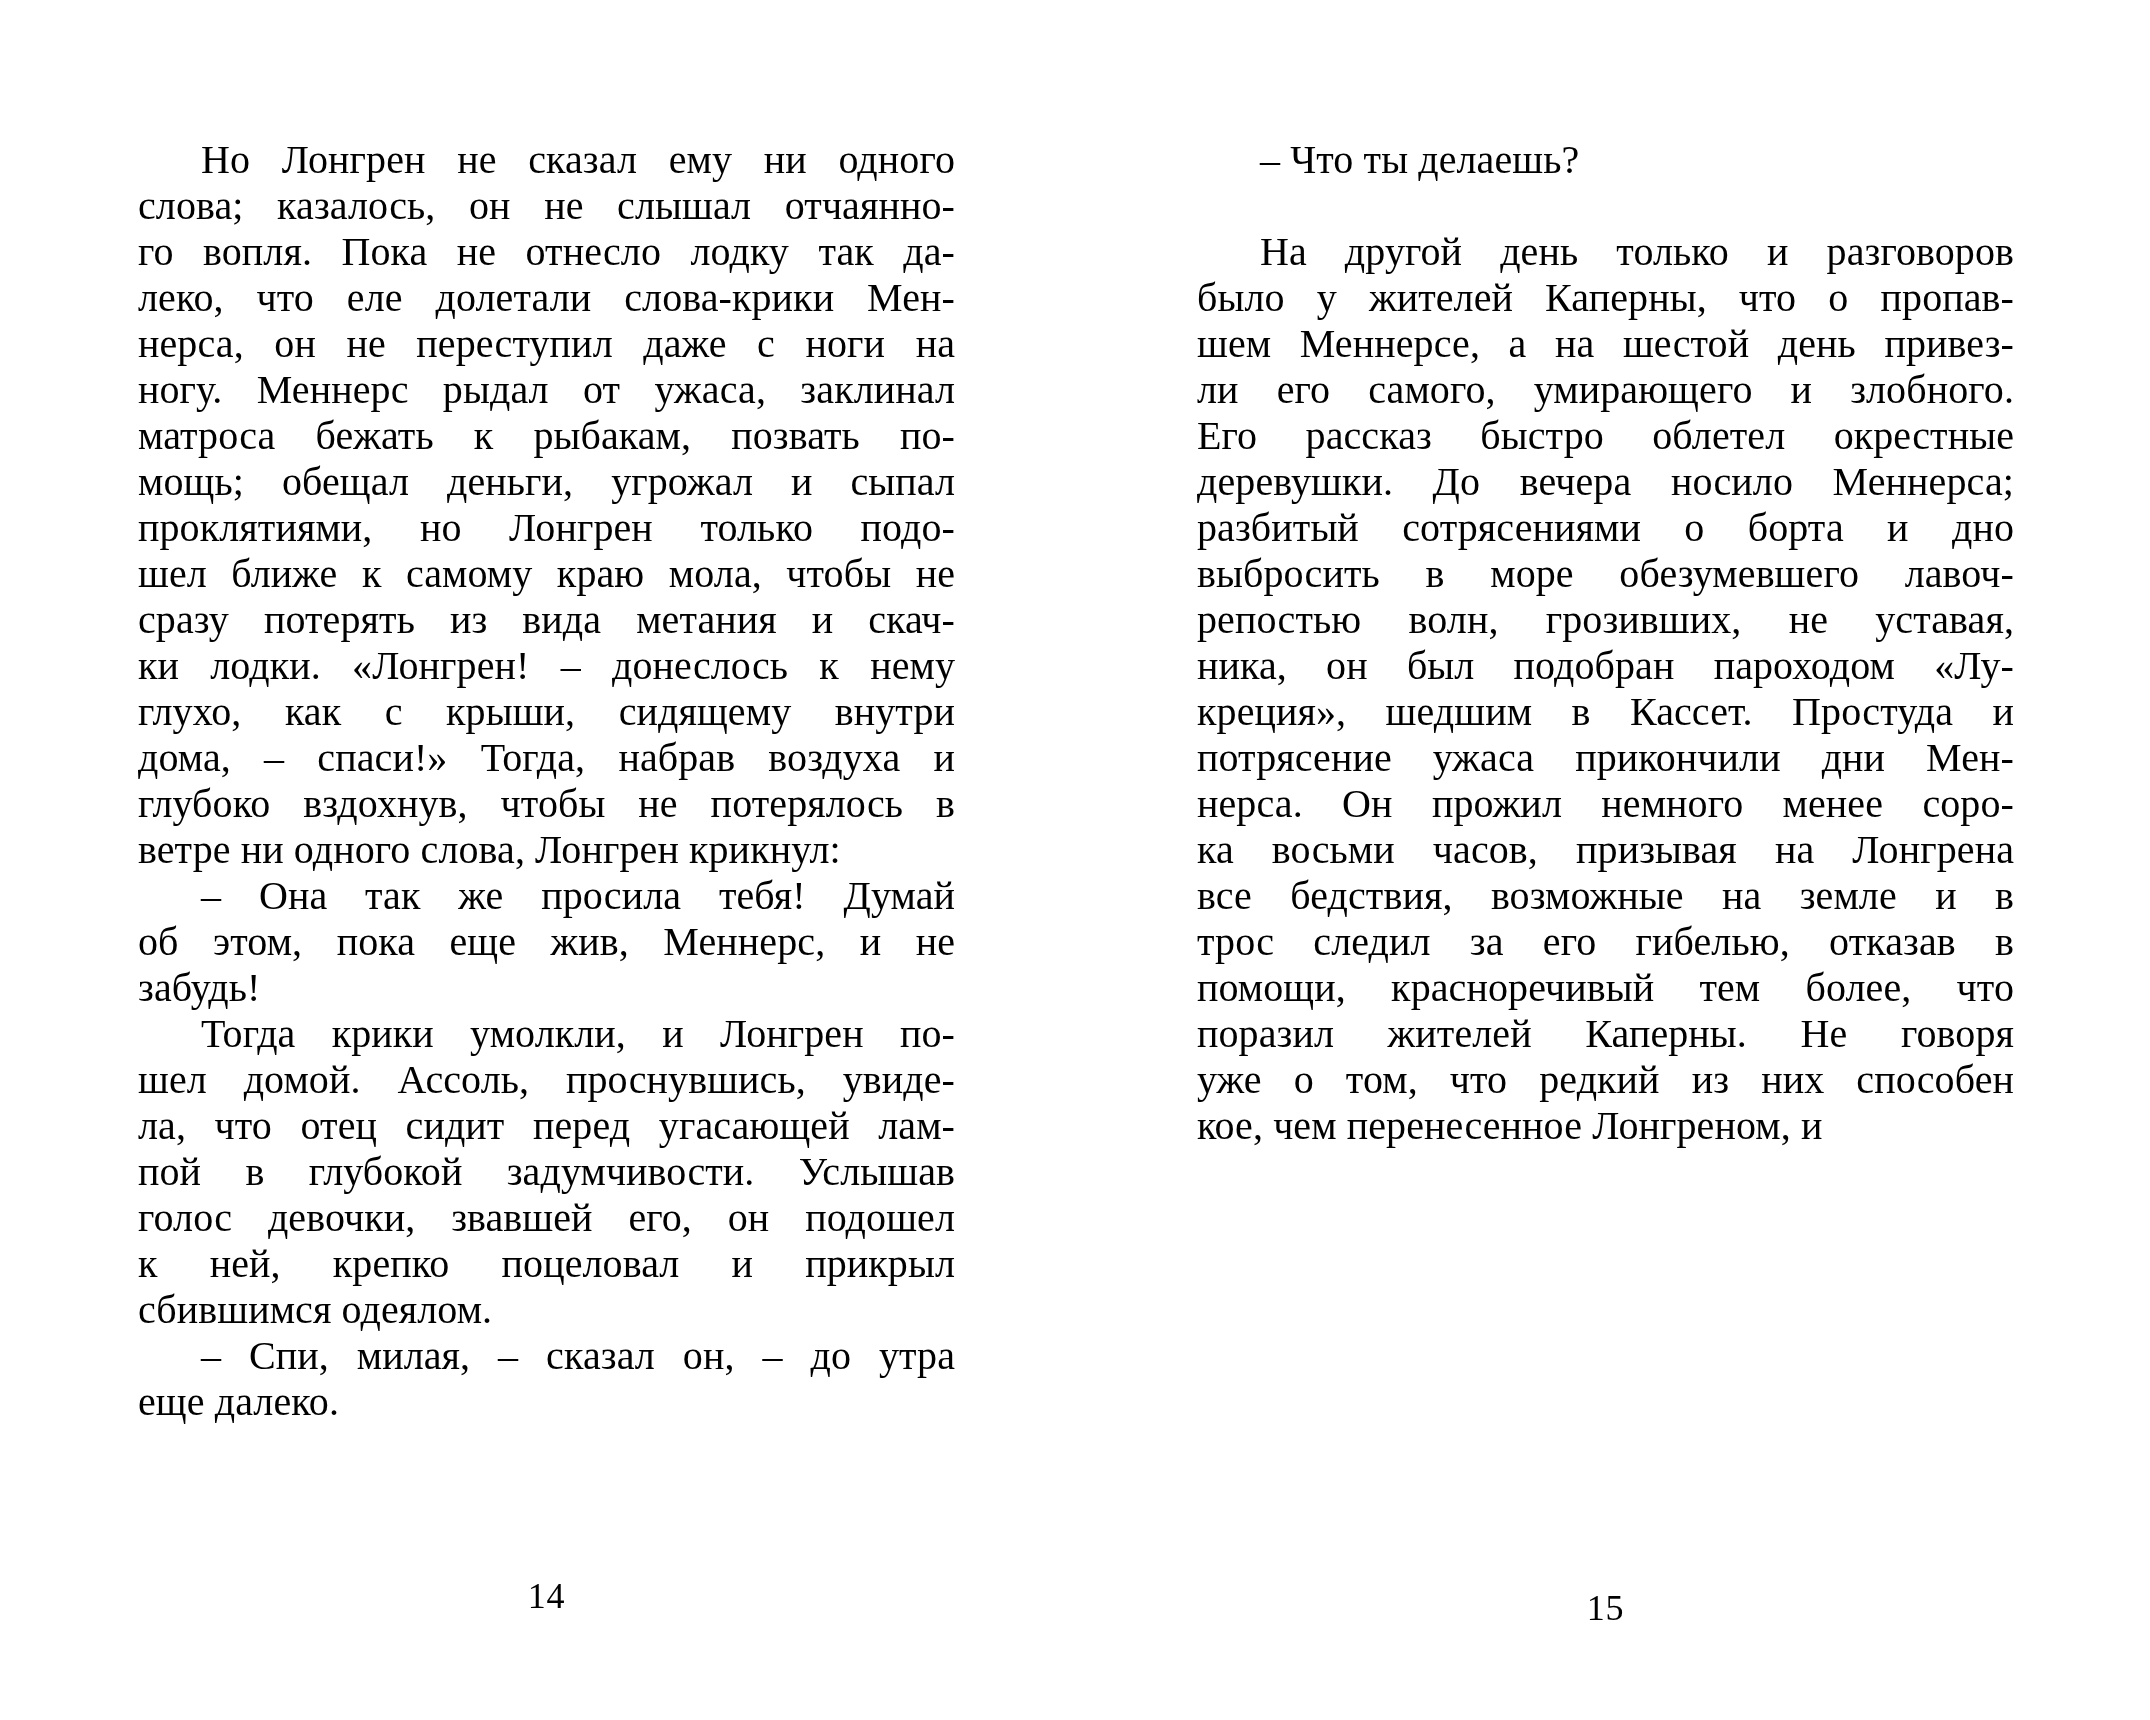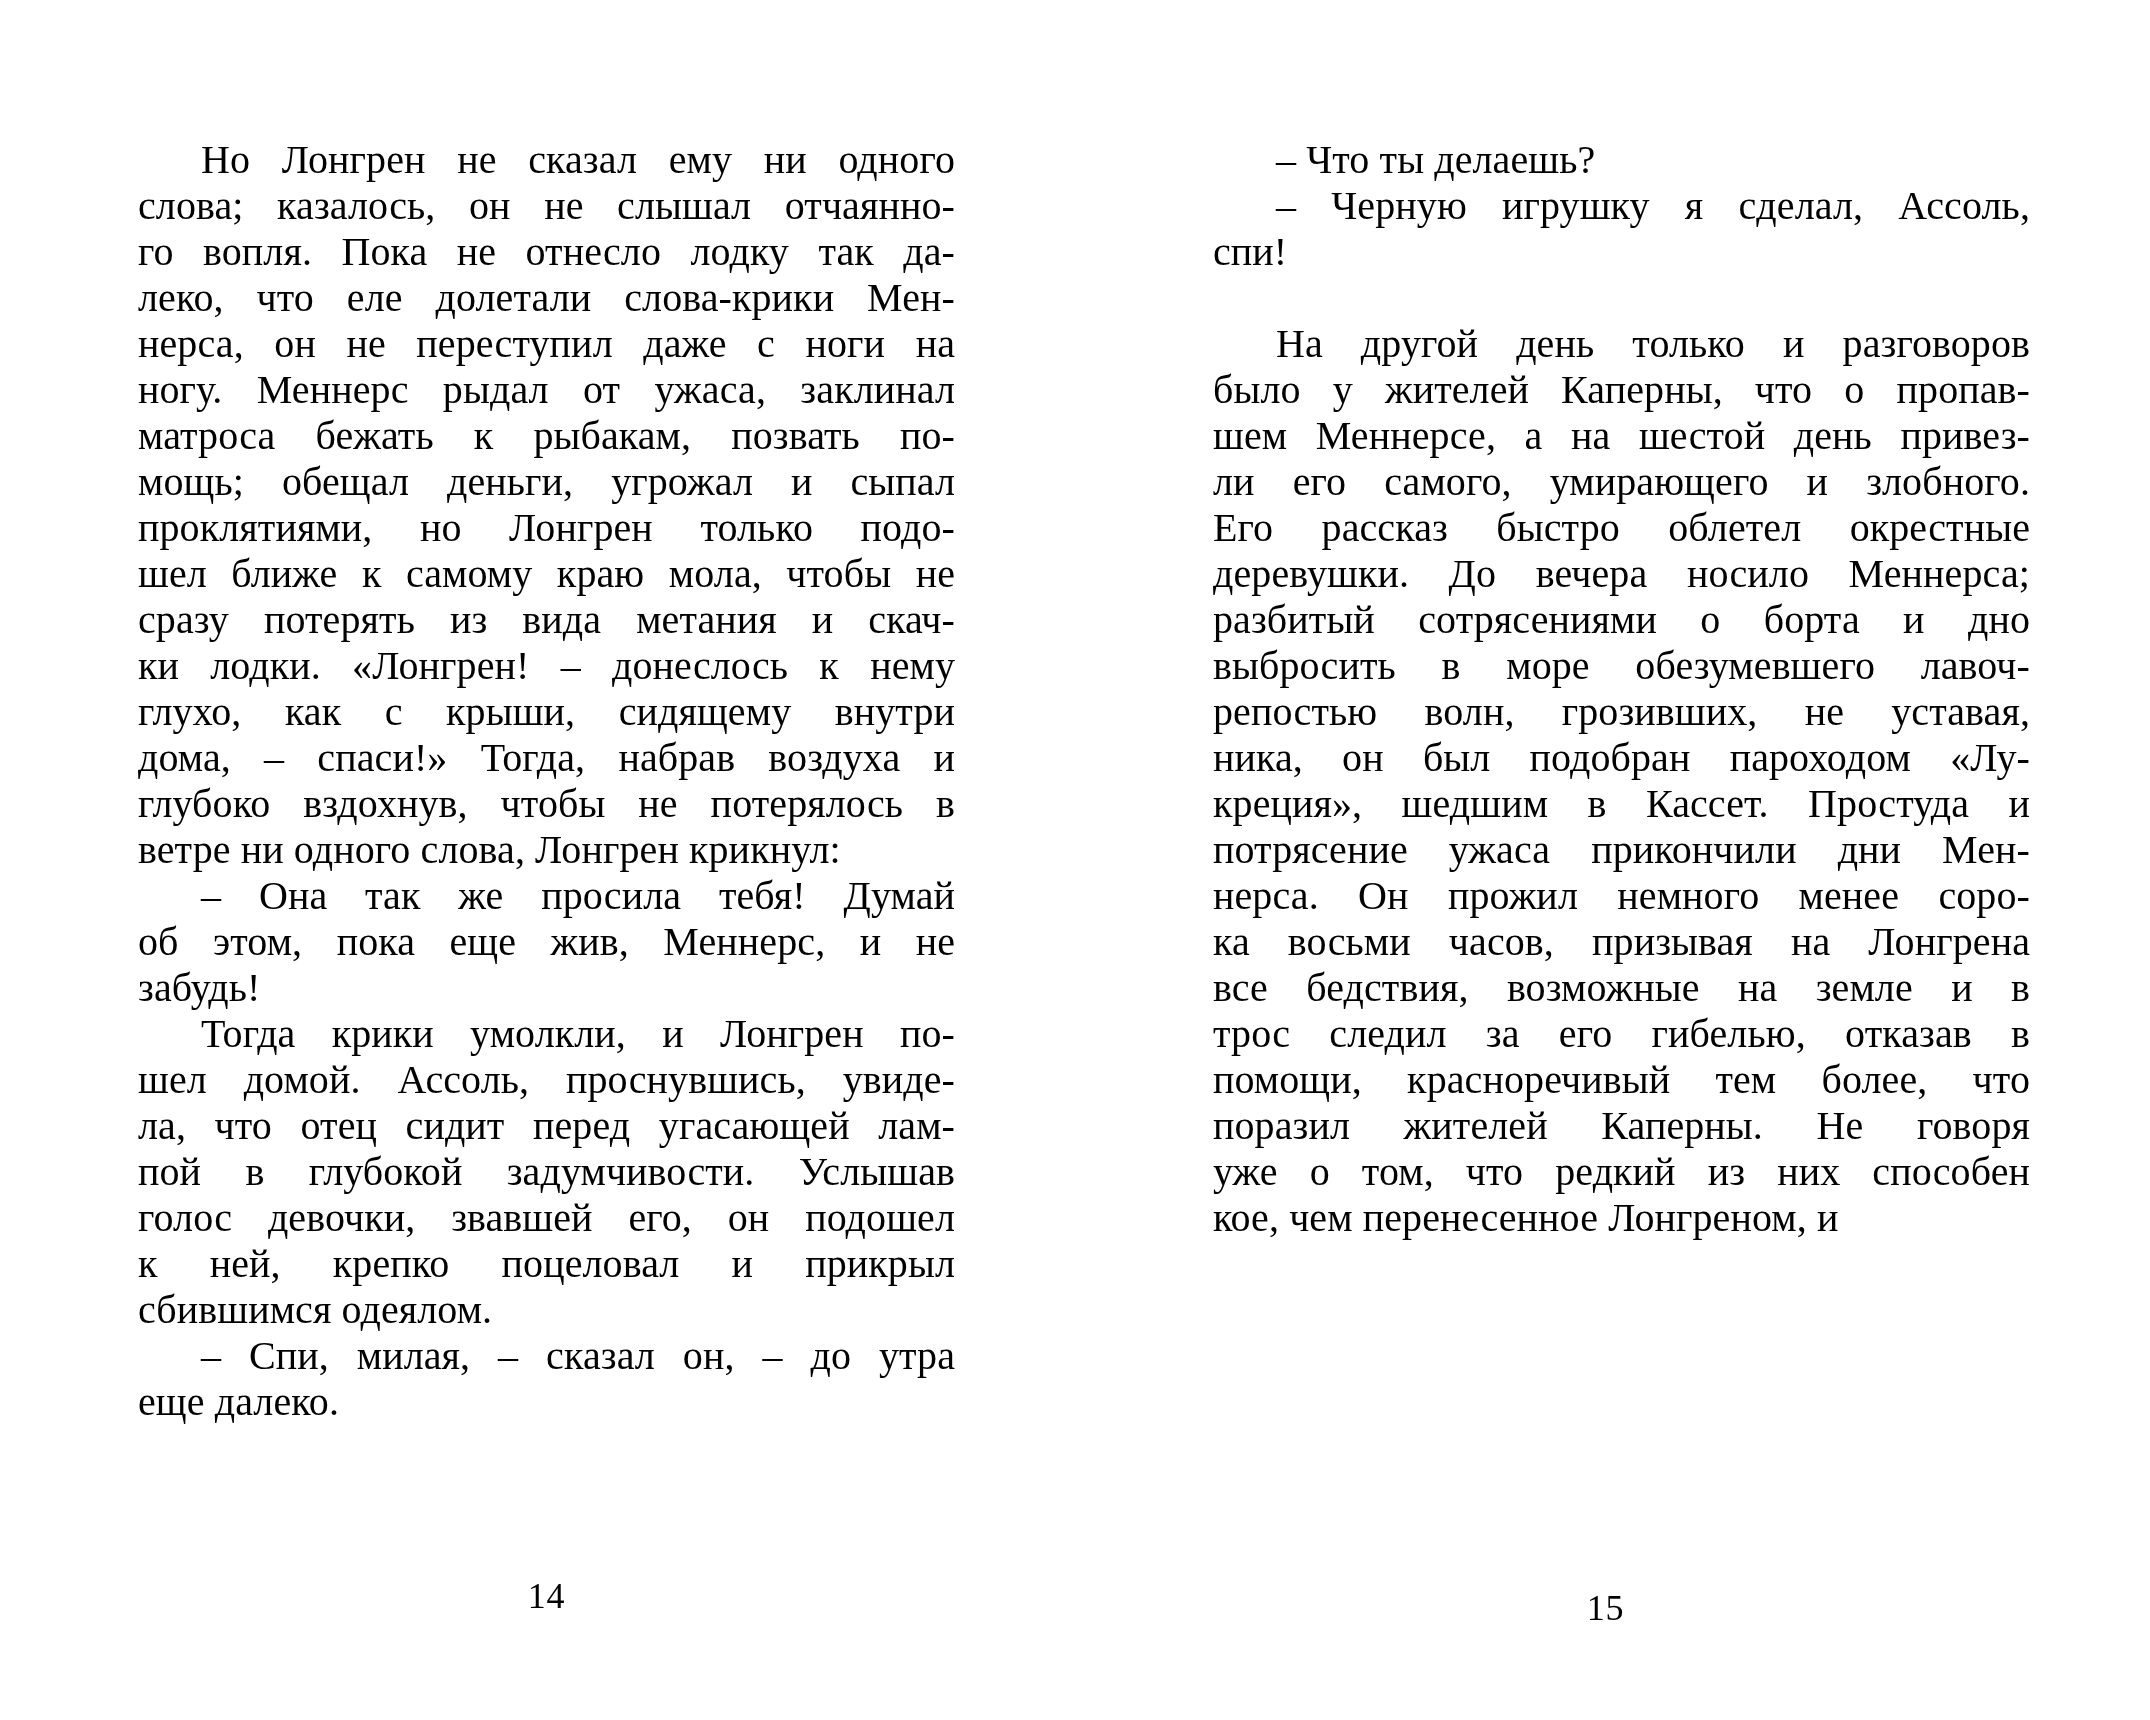--- a/index.html
+++ b/index.html
@@ -32,21 +32,21 @@
     line-height: 46px;
     text-align: justify;
     text-justify: inter-word;
     letter-spacing: 0.1px;
     word-spacing: 0px;
     -webkit-hyphens: none;
     hyphens: none;
   }
   .page-left .text-column  { left: 138px;  width: 817px; }
   .page-right .text-column { left: 1197px; width: 817px; }
-  .page-right .text-column { left: 138px; }
+  .page-right .text-column { left: 122px; }
 
   
   .ln {
     display: block;
     white-space: pre;
     text-align: justify;
     text-align-last: justify;
     height: 46px;
   }
   .ln.last  { text-align-last: left; }
@@ -109,24 +109,20 @@
         </div>
       </div>
     <div class="folio">14</div>
   </div>
 
   <div class="page page-right">
     <div class="text-column">
         <div>
           <span class="ln last indent">– Что ты делаешь?</span>
         </div>
-        <div>
-          <span class="ln indent">– Черную игрушку я сделал, Ассоль,</span>
-          <span class="ln last">спи!</span>
-        </div>
         <span class="stanza-gap"></span>
         <div>
           <span class="ln indent">На другой день только и разговоров</span>
           <span class="ln">было у жителей Каперны, что о пропав-</span>
           <span class="ln">шем Меннерсе, а на шестой день привез-</span>
           <span class="ln">ли его самого, умирающего и злобного.</span>
           <span class="ln">Его рассказ быстро облетел окрестные</span>
           <span class="ln">деревушки. До вечера носило Меннерса;</span>
           <span class="ln">разбитый сотрясениями о борта и дно</span>
           <span class="ln">выбросить в море обезумевшего лавоч-</span>

